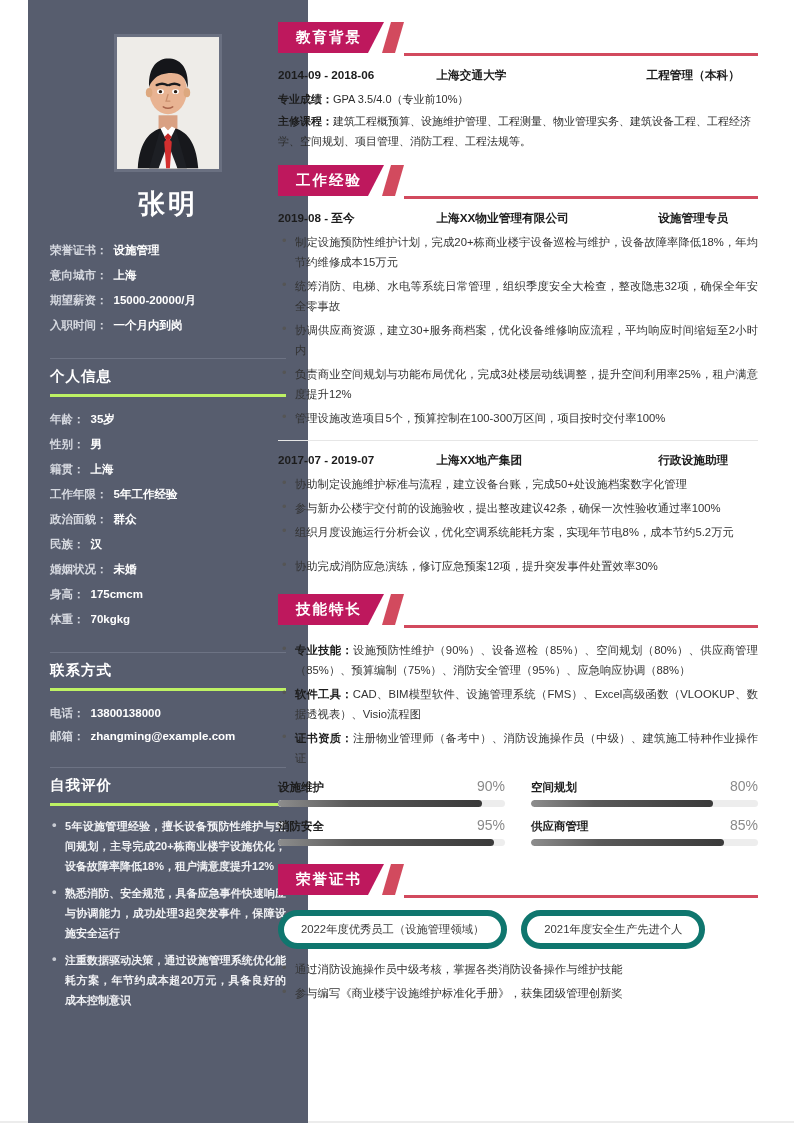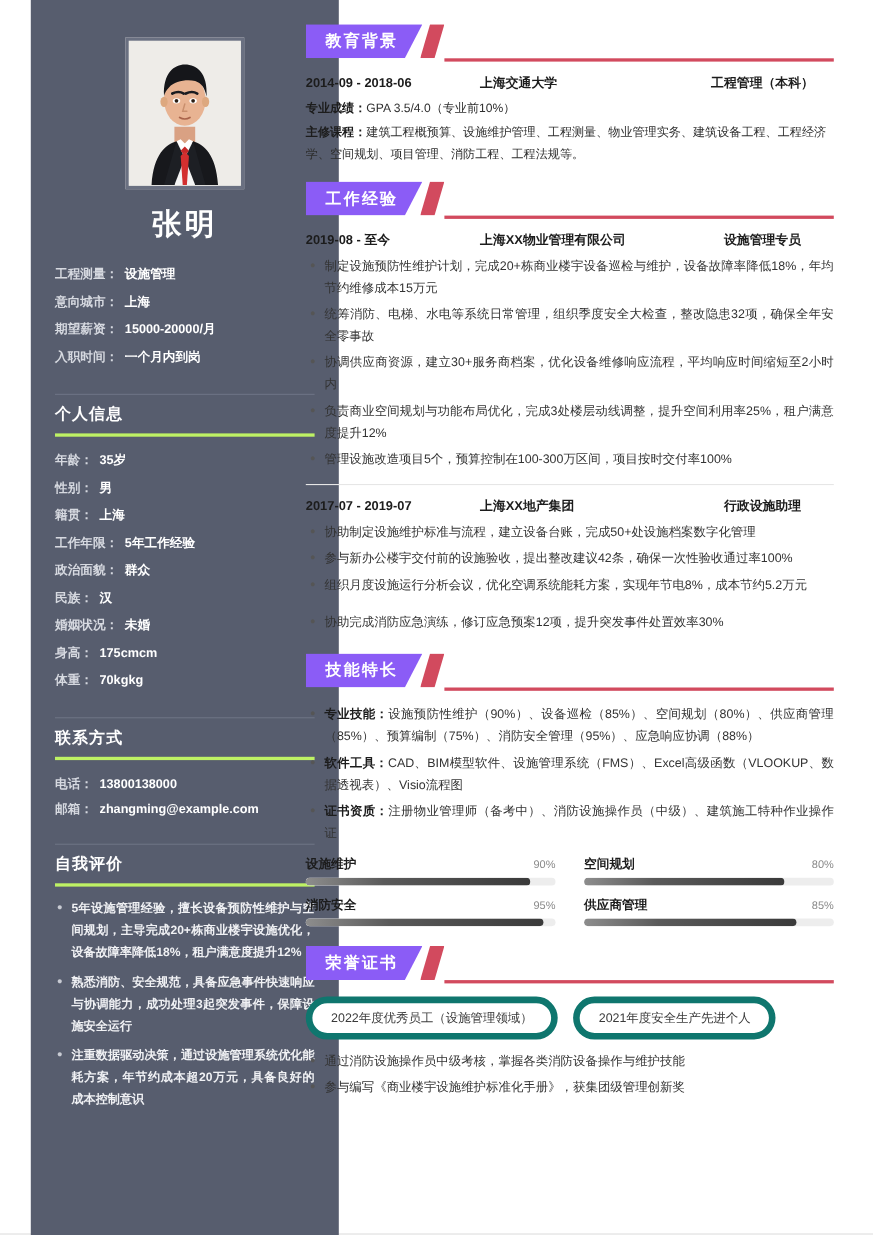--- a/index.html
+++ b/index.html
@@ -97,21 +97,21 @@
   .sec-header {
     position: relative;
     height: 34px;
     margin-bottom: 12px;
   }
   .sec-badge {
     position: absolute;
     left: 0; top: 0;
     height: 31px;
     min-width: 104px;
-    background: #8b5cf6;
+    background: #be185d;
     color: #ffffff;
     font-size: 14.5px;
     font-weight: bold;
     letter-spacing: 2px;
     display: flex;
     align-items: center;
     padding: 0 22px 0 18px;
     clip-path: polygon(0 0, 100% 0, calc(100% - 16px) 100%, 0 100%);
   }
   .sec-slash {
@@ -185,21 +185,21 @@
     margin-top: 10px;
   }
   .bar-item { padding-bottom: 6px; }
   .bar-top {
     display: flex;
     justify-content: space-between;
     align-items: baseline;
     margin-bottom: 5px;
   }
   .bar-label { font-size: 11.5px; font-weight: bold; color: #1c1c1c; }
-  .bar-pct { font-size: 10px; color: #8a8a8a; }
+  .bar-pct { font-size: 14px; color: #8a8a8a; }
   .bar-track {
     height: 7px;
     background: #ededed;
     border-radius: 4px;
     overflow: hidden;
   }
   .bar-fill {
     height: 7px;
     border-radius: 4px;
     background: linear-gradient(90deg, #8d8d8d 0%, #5a5a5a 35%, #3a3a3a 100%);
@@ -259,21 +259,21 @@
 
         <path d="M54 60 l-2 7 h4" stroke="#c98f6d" stroke-width="1.4" fill="none" stroke-linecap="round"></path>
         <path d="M49 73 q5 3 10 0" stroke="#a9644b" stroke-width="1.6" fill="none" stroke-linecap="round"></path>
       </svg>
     </div>
 
     <div class="name">张明</div>
 
     <div>
       <div class="kv">
-        <span class="k">工程测量：</span><span class="v">设施管理</span>
+        <span class="k">荣誉证书：</span><span class="v">设施管理</span>
       </div>
       <div class="kv">
         <span class="k">意向城市：</span><span class="v">上海</span>
       </div>
       <div class="kv">
         <span class="k">期望薪资：</span><span class="v">15000-20000/月</span>
       </div>
       <div class="kv">
         <span class="k">入职时间：</span><span class="v">一个月内到岗</span>
       </div>

